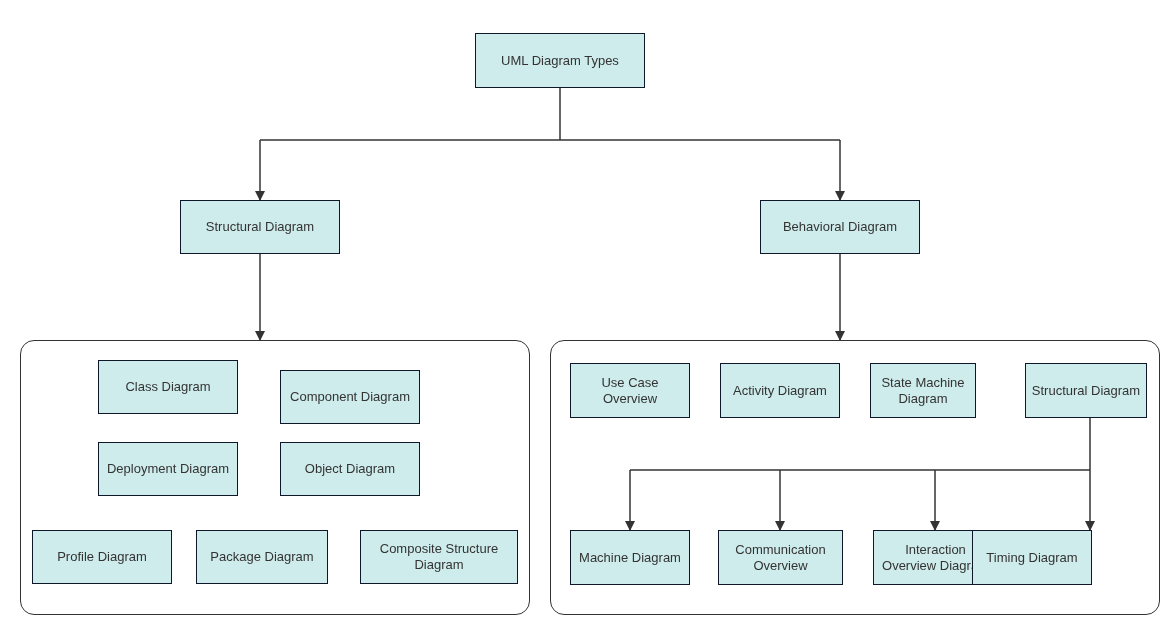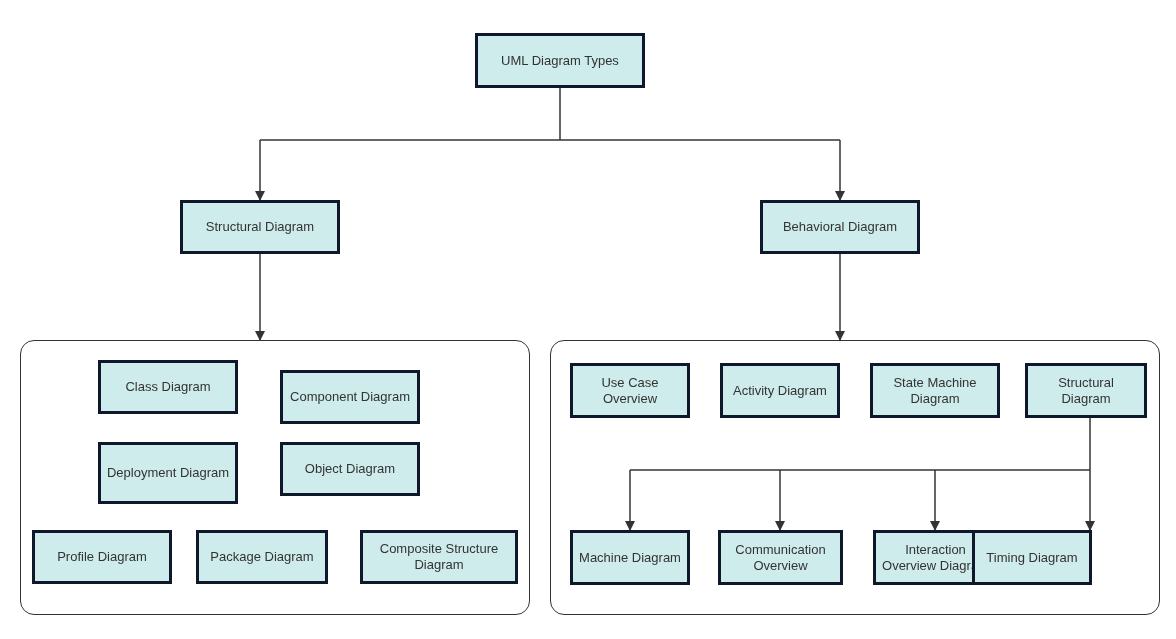--- a/index.html
+++ b/index.html
@@ -11,21 +11,21 @@
     color: #333;
   }
   .canvas {
     position: relative;
     width: 1176px;
     height: 639px;
   }
   .box {
     position: absolute;
     background: #cfecec;
-    border: 3px solid #0f172a;
+    border: 1px solid #0f172a;
     display: flex;
     align-items: center;
     justify-content: center;
     text-align: center;
     padding: 4px;
     box-sizing: border-box;
     line-height: 1.2;
   }
   .panel {
     position: absolute;
@@ -91,21 +91,21 @@
   <div class="box" style="left:760px; top:200px; width:160px; height:54px;">
     <span>Behavioral Diagram</span>
   </div>
 
   <div class="box" style="left:98px; top:360px; width:140px; height:54px;">
     <span>Class Diagram</span>
   </div>
   <div class="box" style="left:280px; top:370px; width:140px; height:54px;">
     <span>Component Diagram</span>
   </div>
-  <div class="box" style="left:98px; top:442px; width:140px; height:62px;">
+  <div class="box" style="left:98px; top:442px; width:140px; height:54px;">
     <span>Deployment Diagram</span>
   </div>
   <div class="box" style="left:280px; top:442px; width:140px; height:54px;">
     <span>Object Diagram</span>
   </div>
   <div class="box" style="left:32px; top:530px; width:140px; height:54px;">
     <span>Profile Diagram</span>
   </div>
   <div class="box" style="left:196px; top:530px; width:132px; height:54px;">
     <span>Package Diagram</span>
@@ -113,21 +113,21 @@
   <div class="box" style="left:360px; top:530px; width:158px; height:54px;">
     <span>Composite Structure Diagram</span>
   </div>
 
   <div class="box" style="left:570px; top:363px; width:120px; height:55px;">
     <span>Use Case Overview</span>
   </div>
   <div class="box" style="left:720px; top:363px; width:120px; height:55px;">
     <span>Activity Diagram</span>
   </div>
-  <div class="box" style="left:870px; top:363px; width:130px; height:55px;">
+  <div class="box" style="left:870px; top:363px; width:106px; height:55px;">
     <span>State Machine Diagram</span>
   </div>
   <div class="box" style="left:1025px; top:363px; width:122px; height:55px;">
     <span>Structural Diagram</span>
   </div>
 
   <div class="box" style="left:570px; top:530px; width:120px; height:55px;">
     <span>Machine Diagram</span>
   </div>
   <div class="box" style="left:718px; top:530px; width:125px; height:55px;">

